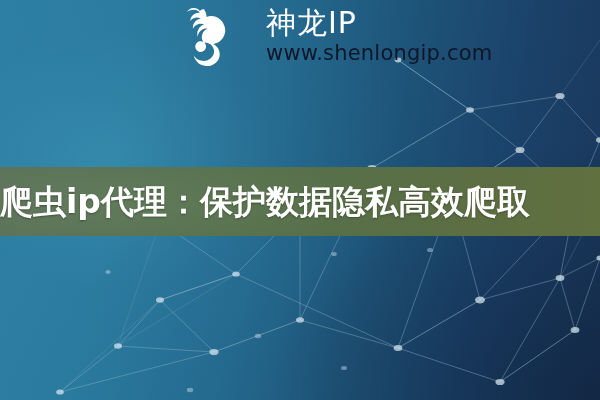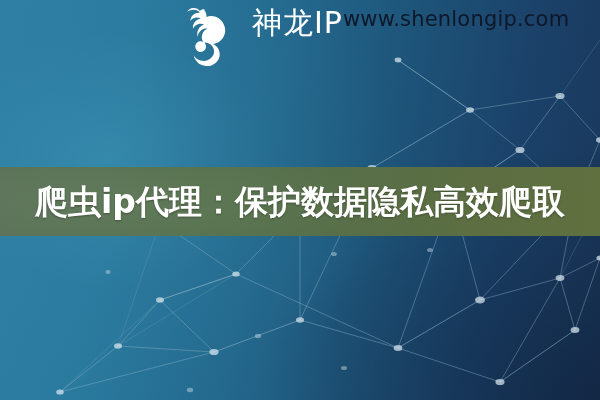--- a/index.html
+++ b/index.html
@@ -57,23 +57,23 @@
     display: flex;
     align-items: flex-start;
   }
   .logo-mark {
     width: 60px;
     height: 64px;
     flex: 0 0 auto;
     margin-top: 2px;
   }
   .logo-text {
-    margin-left: 6px;
+    margin-left: 20px;
     display: flex;
-    flex-direction: row;
+    flex-direction: column;
   }
   .brand-cn {
     color: #ffffff;
     font-size: 30px;
     line-height: 34px;
     font-weight: 400;
     letter-spacing: 1px;
     white-space: nowrap;
     font-family: "DejaVu Sans", "Liberation Sans", sans-serif;
   }
@@ -89,21 +89,20 @@
   }
   
   .title-band {
     position: absolute;
     left: 0;
     top: 167px;
     width: 600px;
     height: 69px;
     display: flex;
     align-items: center;
-    justify-content: center;
     background: linear-gradient(95deg,
         #5a7158 0%,
         #55714f 28%,
         #576f49 55%,
         #5c6e42 78%,
         #60703f 100%);
     overflow: hidden;
   }
   .band-sheen {
     position: absolute;

